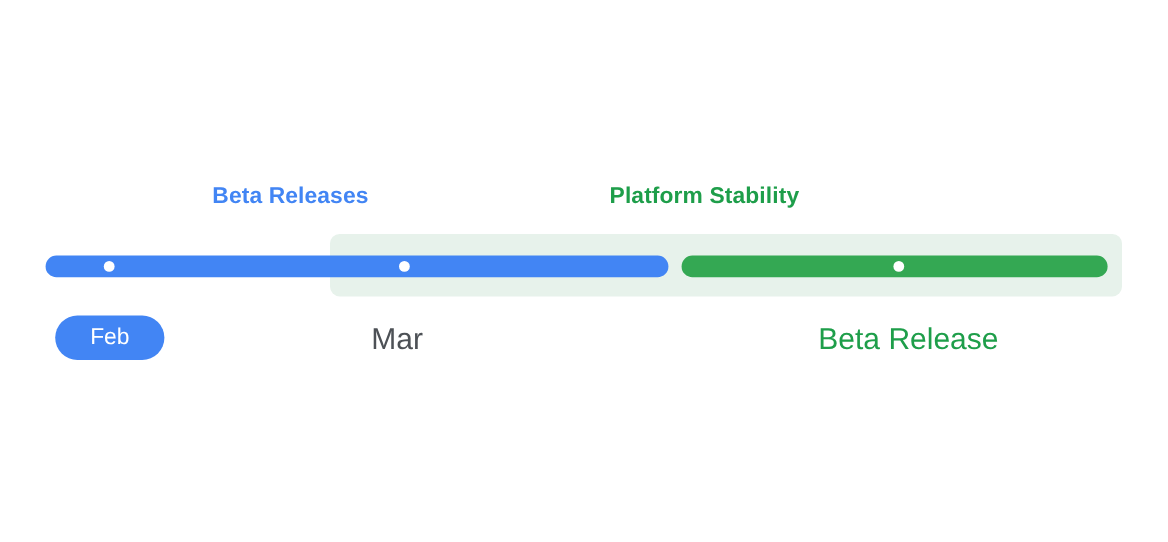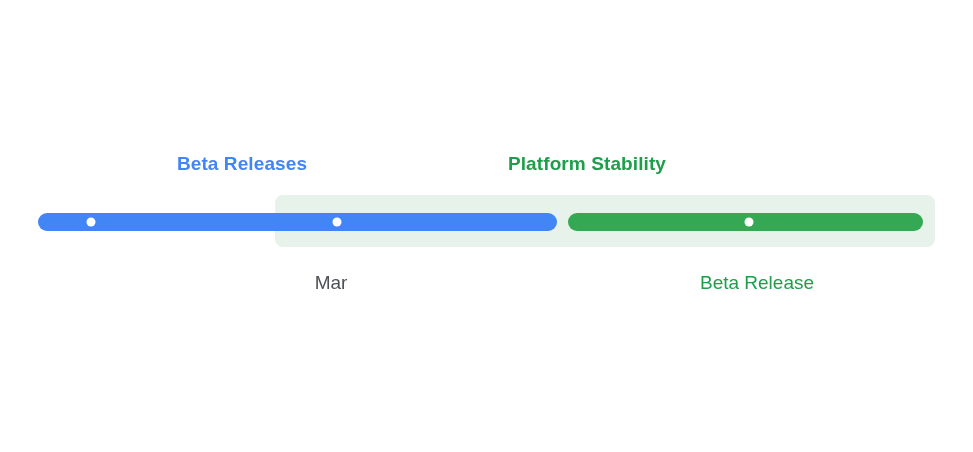--- a/index.html
+++ b/index.html
@@ -71,21 +71,21 @@
     display: flex;
     align-items: center;
     justify-content: center;
     font-size: 19px;
     font-weight: 400;
   }
   .month-label {
     position: absolute;
     top: 272px;
     transform: translateX(-50%);
-    font-size: 19px;
+    font-size: 25px;
     line-height: 22px;
     white-space: nowrap;
   }
   .label-mar   { left: 331px; color: #4d5156; }
   .label-final { left: 757px; color: #1e9e4a; }
 </style>
 </head>
 <body>
 
 <div class="canvas">
@@ -98,18 +98,21 @@
 
   <div class="bar bar-beta" style="background-color: rgb(66, 133, 244);">
     <span class="milestone-dot dot-feb" style="background-color: rgb(255, 255, 255);"></span>
     <span class="milestone-dot dot-mar" style="background-color: rgb(255, 255, 255);"></span>
   </div>
 
   <div class="bar bar-stability" style="background-color: rgb(52, 168, 83);">
     <span class="milestone-dot dot-final" style="background-color: rgb(255, 255, 255);"></span>
   </div>
 
+  <div class="feb-pill" style="background-color: rgb(66, 133, 244); color: rgb(255, 255, 255);">
+    <span>Feb</span>
+  </div>
 
   <div class="month-label label-mar" style="color: rgb(77, 81, 86);">Mar</div>
 
   <div class="month-label label-final" style="color: rgb(30, 158, 74);">Beta Release</div>
 
 </div>
 
 </body></html>

